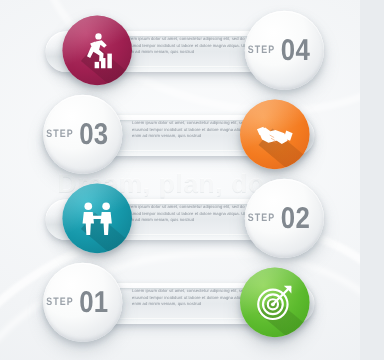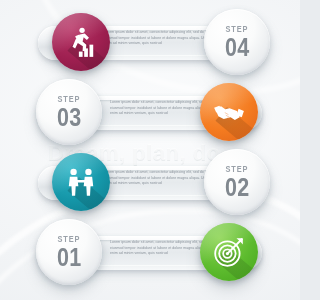--- a/index.html
+++ b/index.html
@@ -130,23 +130,22 @@
     height: 66px;
     border-radius: 50%;
     background:
       radial-gradient(circle at 36% 28%, #ffffff 0%, #fafbfb 42%, #e6e9ec 78%, #d4d9dd 100%);
     box-shadow:
       0 3px 6px rgba(115,128,140,0.34),
       0 8px 14px rgba(115,128,140,0.20),
       inset 0 1px 1px rgba(255,255,255,1),
       inset 0 -2px 3px rgba(160,170,180,0.28);
     display: flex;
-    flex-direction: column;
+    flex-direction: row;
     align-items: center;
-    justify-content: center;
   }
   .badge-label {
     font-size: 9px;
     font-weight: bold;
     letter-spacing: 1.1px;
     color: #9aa1a9;
     line-height: 1;
     margin-bottom: 1px;
     transform: scaleX(.82);
   }

